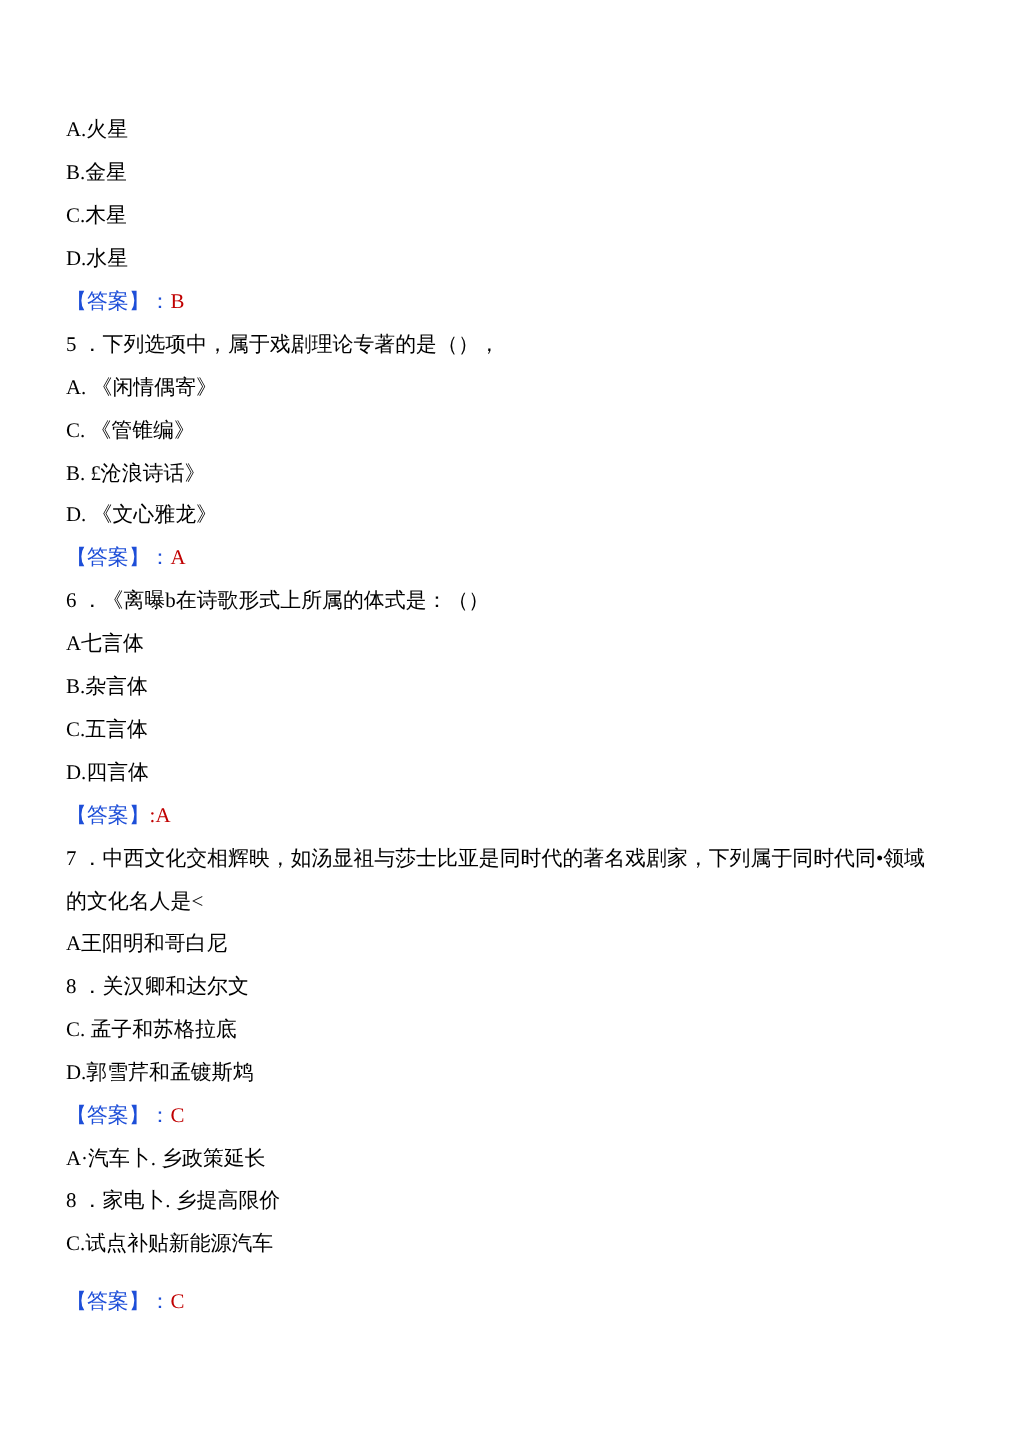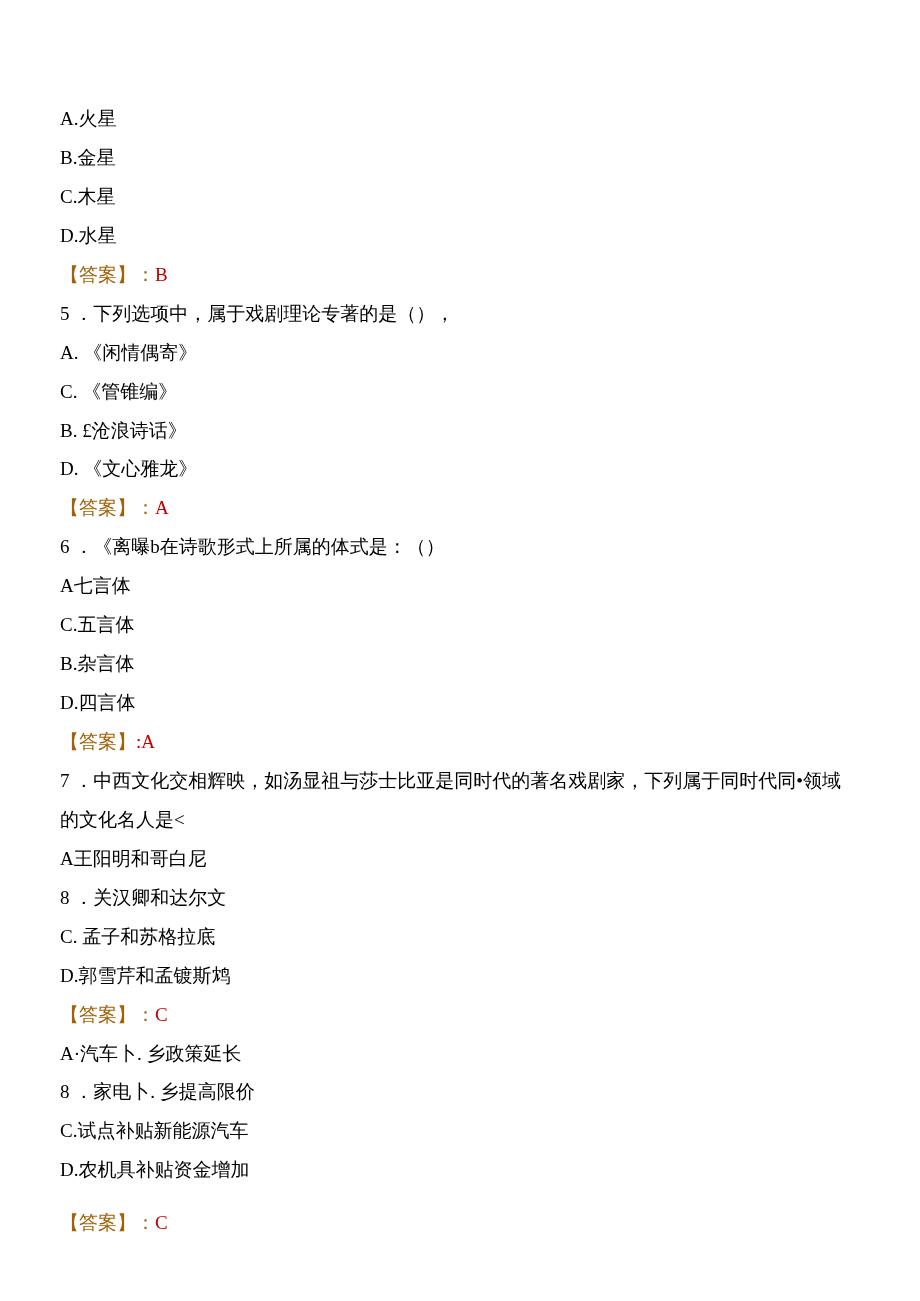--- a/index.html
+++ b/index.html
@@ -12,21 +12,21 @@
     padding: 100px 60px 60px 60px;
     font-family: "SimSun", "宋体", serif;
     font-size: 19px;
     line-height: 2.05;
     color: #000000;
   }
   .line {
     display: block;
   }
   .answer-label {
-    color: #a16207;
+    color: #1d4ed8;
   }
   .answer-value {
     color: #c00000;
   }
   .latin {
     font-family: "Times New Roman", serif;
   }
 </style>
 </head>
 <body>
@@ -45,38 +45,37 @@
   <span class="line">A. 《闲情偶寄》</span>
   <span class="line">C. 《管锥编》</span>
   <span class="line">B.    £沧浪诗话》</span>
   <span class="line">D. 《文心雅龙》</span>
   <span class="line">
     <span class="answer-label">【答案】：</span><span class="answer-value latin">A</span>
   </span>
 
   <span class="line">6 ．《离曝b在诗歌形式上所属的体式是：（）</span>
   <span class="line">A七言体</span>
+  <span class="line">B.杂言体</span>
   <span class="line">C.五言体</span>
-  <span class="line">B.杂言体</span>
   <span class="line">D.四言体</span>
   <span class="line">
     <span class="answer-label">【答案】</span><span class="answer-value latin">:A</span>
   </span>
 
   <span class="line">7 ．中西文化交相辉映，如汤显祖与莎士比亚是同时代的著名戏剧家，下列属于同时代同•领域</span>
   <span class="line">的文化名人是&lt;</span>
   <span class="line">A王阳明和哥白尼</span>
   <span class="line">8 ．关汉卿和达尔文</span>
   <span class="line">C.   孟子和苏格拉底</span>
   <span class="line">D.郭雪芹和孟镀斯鸩</span>
   <span class="line">
     <span class="answer-label">【答案】：</span><span class="answer-value latin">C</span>
   </span>
 
   <span class="line">A·汽车卜. 乡政策延长</span>
   <span class="line">8   ．家电卜. 乡提高限价</span>
   <span class="line">C.试点补贴新能源汽车</span>
-  <span class="line">D.农机具补贴资金增加</span>
   <span class="line" style="margin-top:14px;">
     <span class="answer-label">【答案】：</span><span class="answer-value latin">C</span>
   </span>
 
 </div>
 
 </body></html>

